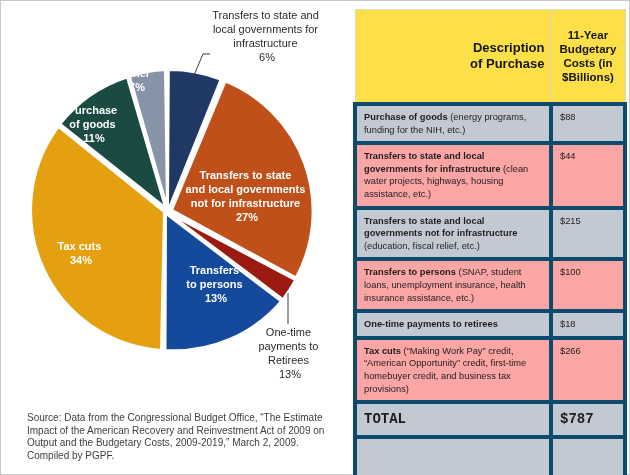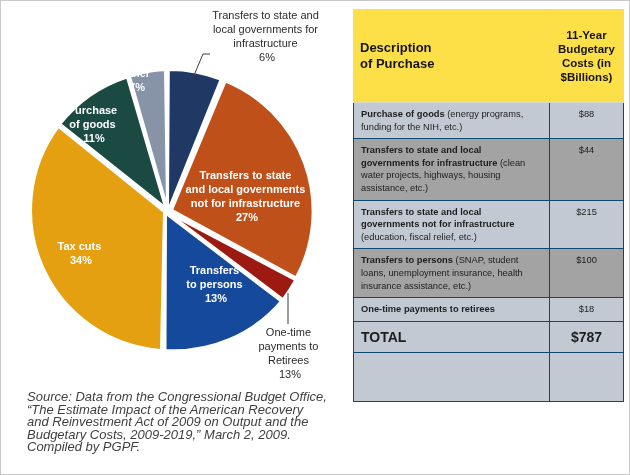--- a/index.html
+++ b/index.html
@@ -24,54 +24,54 @@
   .slice-label{
     font-family:"Liberation Sans","DejaVu Sans",sans-serif;
     font-size:11px;font-weight:bold;fill:#ffffff;text-anchor:middle;
   }
   .callout-label{
     font-family:"Liberation Sans","DejaVu Sans",sans-serif;
     font-size:11px;fill:#2b2b2b;text-anchor:middle;
   }
   .leader{stroke:#3c3c3c;stroke-width:1;fill:none;}
   #source-note{
-    position:absolute;left:25px;top:389px;width:300px;
-    font-size:13px;line-height:12.6px;color:#3f3f3f;font-style:italic;
+    position:absolute;left:25px;top:410px;width:300px;
+    font-size:10px;line-height:12.6px;color:#3f3f3f;
   }
   
   #table-panel{
     position:absolute;left:352px;top:8px;width:270px;height:459px;
   }
   table{
     border-collapse:collapse;width:270px;table-layout:fixed;
     font-size:9.3px;color:#1d1d1d;
   }
   col.c1{width:196px;}
   col.c2{width:74px;}
   thead th{
     background:#fde047;
     border:1px solid #d9d7c8;
     font-size:13px;font-weight:bold;color:#151515;
     padding:10px 6px;height:72px;vertical-align:middle;
     line-height:16px;
   }
-  thead th.head-desc{text-align:left;}
+  thead th.head-desc{text-align:right;}
   thead th.head-cost{text-align:center;font-size:11.5px;line-height:14px;}
   tbody td{
-    border:1px solid #0c4a6e;
+    border:4px solid #0c4a6e;
     padding:5px 7px;vertical-align:top;line-height:12.6px;
   }
   tbody tr.shade td{background:#c3c9d3;}
-  tbody tr.light td{background:#a3a3a3;}
-  tbody td.cost{text-align:center;white-space:nowrap;padding-top:5px;}
+  tbody tr.light td{background:#fca5a5;}
+  tbody td.cost{text-align:left;white-space:nowrap;padding-top:5px;}
   td .lead{font-weight:bold;}
   td .det{font-weight:normal;}
   tr.total td{
     background:#c3c9d3;font-weight:bold;font-size:14px;
-    padding-top:9px;padding-bottom:9px;
+    padding-top:9px;padding-bottom:9px;font-family:Liberation Mono, monospace;
   }
   tr.total td.cost{font-size:14px;}
   tr.spacer td{background:#c3c9d3;height:38px;border-top:none;}
 </style>
 </head>
 <body>
 
 <div id="frame">
 
   <div id="pie-panel">
@@ -177,20 +177,24 @@
           <td class="cost">$215</td>
         </tr>
         <tr class="light">
           <td><span class="lead">Transfers to persons</span><span class="det"> (SNAP, student loans, unemployment insurance, health insurance assistance, etc.)</span></td>
           <td class="cost">$100</td>
         </tr>
         <tr class="shade">
           <td><span class="lead">One-time payments to retirees</span><span class="det"></span></td>
           <td class="cost">$18</td>
         </tr>
+        <tr class="light">
+          <td><span class="lead">Tax cuts</span><span class="det"> (“Making Work Pay” credit, “American Opportunity” credit, first-time homebuyer credit, and business tax provisions)</span></td>
+          <td class="cost">$266</td>
+        </tr>
         <tr class="total">
           <td>TOTAL</td>
           <td class="cost">$787</td>
         </tr>
         <tr class="spacer">
           <td></td>
           <td></td>
         </tr>
       </tbody>
     </table>

